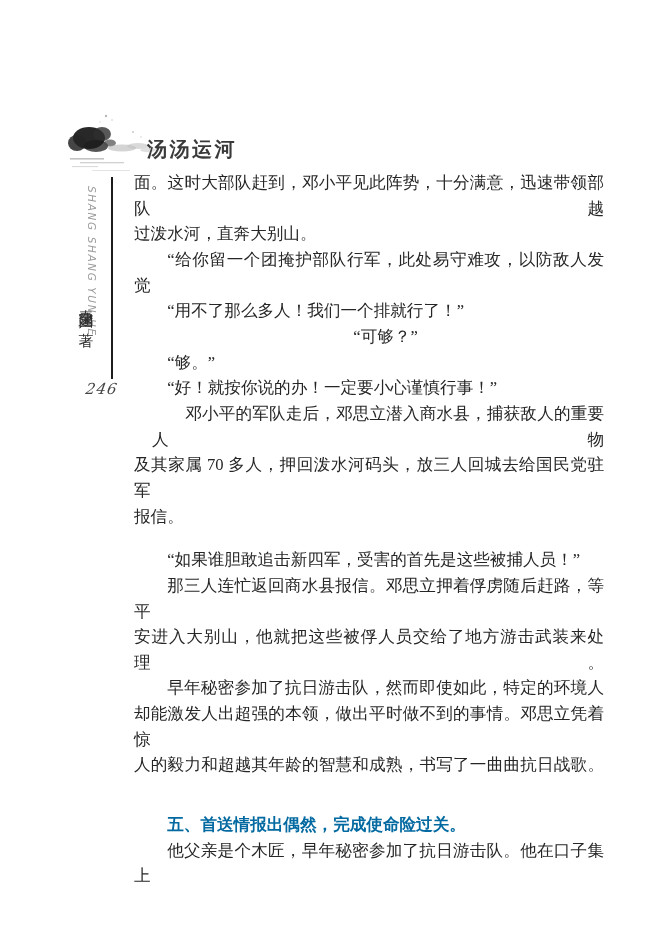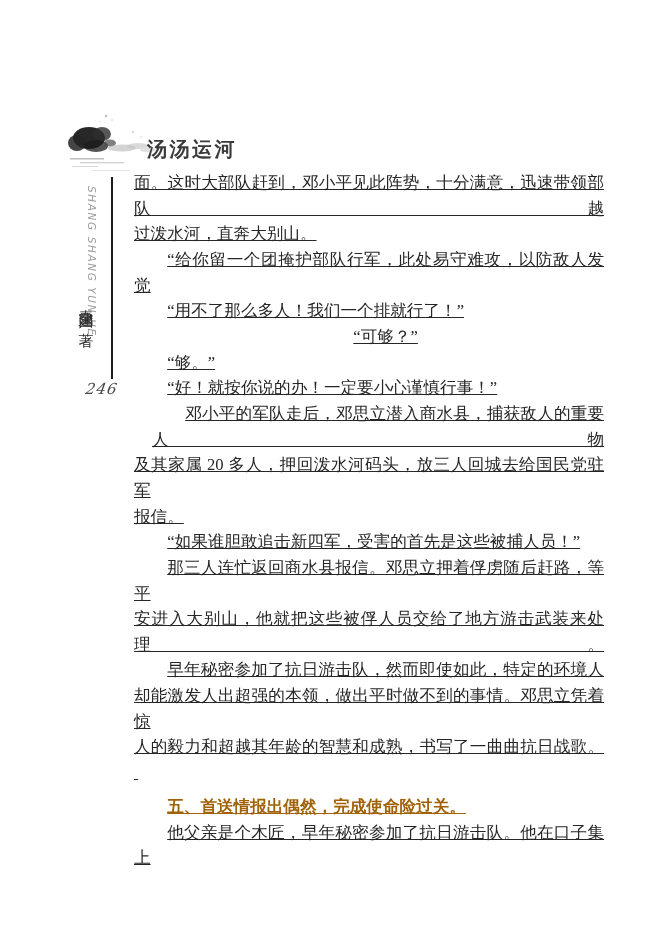--- a/index.html
+++ b/index.html
@@ -39,26 +39,26 @@
     font-family:"DejaVu Serif","Liberation Serif",serif;
     font-style:italic;font-size:15px;color:#454545;
     transform:skewX(-10deg);letter-spacing:1px;
   }
   
   .body-text{
     position:absolute;left:134px;top:170px;width:470px;
     font-size:16.6px;line-height:25.65px;color:#262626;
     text-align:left;
   }
-  .line{white-space:normal;text-decoration:underline;}
+  .line{white-space:normal;}
   .line.j{text-align:justify;text-align-last:justify;text-justify:inter-character;}
   .line.b{
     font-weight:bold;
     font-family:"Liberation Sans","DejaVu Sans",sans-serif;
-    color:#a16207;
+    color:#0369a1;
   }
   .line.blank{height:34px;}
 </style>
 </head>
 <body>
 
 <div class="page">
 
   <div class="logo">
     <svg width="100" height="66" viewBox="0 0 100 66" xmlns="http://www.w3.org/2000/svg">
@@ -95,23 +95,23 @@
 
   <div class="body-text">
       <div class="line j">面。这时大部队赶到，邓小平见此阵势，十分满意，迅速带领部队越</div>
       <div class="line">过泼水河，直奔大别山。</div>
       <div class="line j" style="text-indent: 2em;">“给你留一个团掩护部队行军，此处易守难攻，以防敌人发觉</div>
       <div class="line" style="text-indent: 2em;">“用不了那么多人！我们一个排就行了！”</div>
       <div class="line" style="text-indent: 2em; text-align: center;">“可够？”</div>
       <div class="line" style="text-indent: 2em;">“够。”</div>
       <div class="line" style="text-indent: 2em;">“好！就按你说的办！一定要小心谨慎行事！”</div>
       <div class="line j" style="text-indent: 2em; margin-left: 18px;">邓小平的军队走后，邓思立潜入商水县，捕获敌人的重要人物</div>
-      <div class="line j">及其家属 20 多人，押回泼水河码头，放三人回城去给国民党驻军</div>
+      <div class="line j">及其家属 70 多人，押回泼水河码头，放三人回城去给国民党驻军</div>
       <div class="line">报信。</div>
-      <div class="line" style="text-indent: 2em;">“如果谁胆敢追击新四军，受害的首先是这些被捕人员！”</div>
+      <div class="line" style="text-indent: 2em; margin-top: 18px;">“如果谁胆敢追击新四军，受害的首先是这些被捕人员！”</div>
       <div class="line j" style="text-indent: 2em;">那三人连忙返回商水县报信。邓思立押着俘虏随后赶路，等平</div>
       <div class="line j">安进入大别山，他就把这些被俘人员交给了地方游击武装来处理。</div>
       <div class="line j" style="text-indent: 2em;">早年秘密参加了抗日游击队，然而即使如此，特定的环境人</div>
       <div class="line j">却能激发人出超强的本领，做出平时做不到的事情。邓思立凭着惊</div>
       <div class="line j">人的毅力和超越其年龄的智慧和成熟，书写了一曲曲抗日战歌。</div>
       <div class="line blank">&nbsp;</div>
       <div class="line b" style="text-indent: 2em;">五、首送情报出偶然，完成使命险过关。</div>
       <div class="line j" style="text-indent: 2em;">他父亲是个木匠，早年秘密参加了抗日游击队。他在口子集上</div>
     </div>
 

